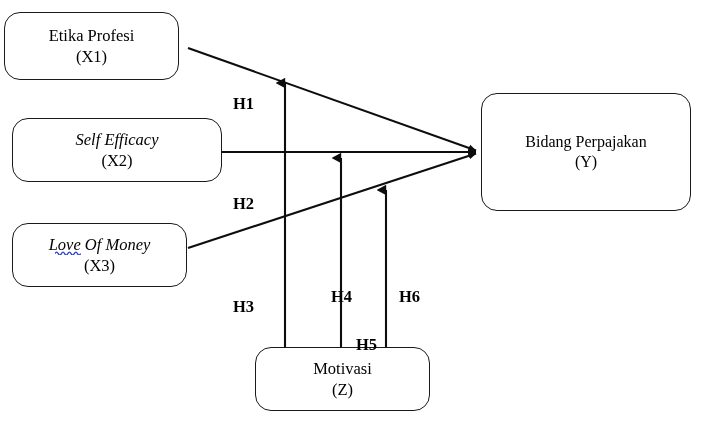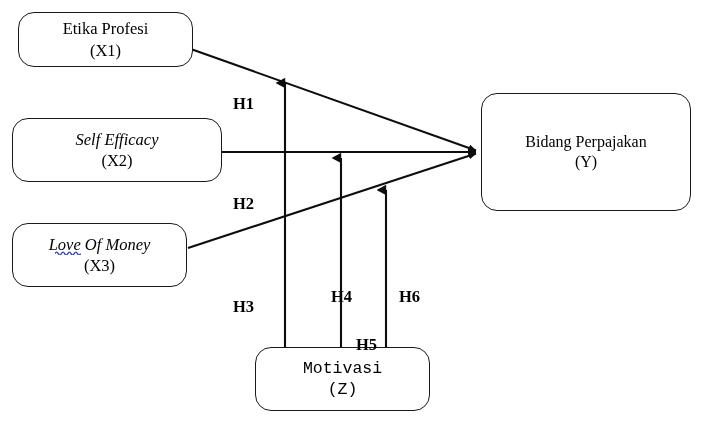--- a/index.html
+++ b/index.html
@@ -23,25 +23,25 @@
     justify-content:center;
     text-align:center;
     font-family:"Liberation Serif",serif;
     font-size:16.5px;
     line-height:1.28;
     color:#000000;
     z-index:3;
   }
   .node .ln{display:block;white-space:nowrap;}
   .node .ln.ital{font-style:italic;}
-  #node-x1{left:18px;top:12px;width:175px;height:55px;}
+  #node-x1{left:4px;top:12px;width:175px;height:68px;}
   #node-x2{left:12px;top:118px;width:210px;height:64px;}
   #node-x3{left:12px;top:223px;width:175px;height:64px;}
   #node-y{left:481px;top:93px;width:210px;height:118px;font-size:16px;}
-  #node-z{left:255px;top:347px;width:175px;height:64px;font-family:Liberation Mono, monospace;}
+  #node-z{left:255px;top:347px;width:175px;height:64px;}
   .hyp{
     position:absolute;
     font-family:"Liberation Serif",serif;
     font-weight:bold;
     font-size:16.5px;
     color:#000000;
     white-space:nowrap;
     z-index:4;
   }
   #hyp-h1{left:233px;top:94px;}

